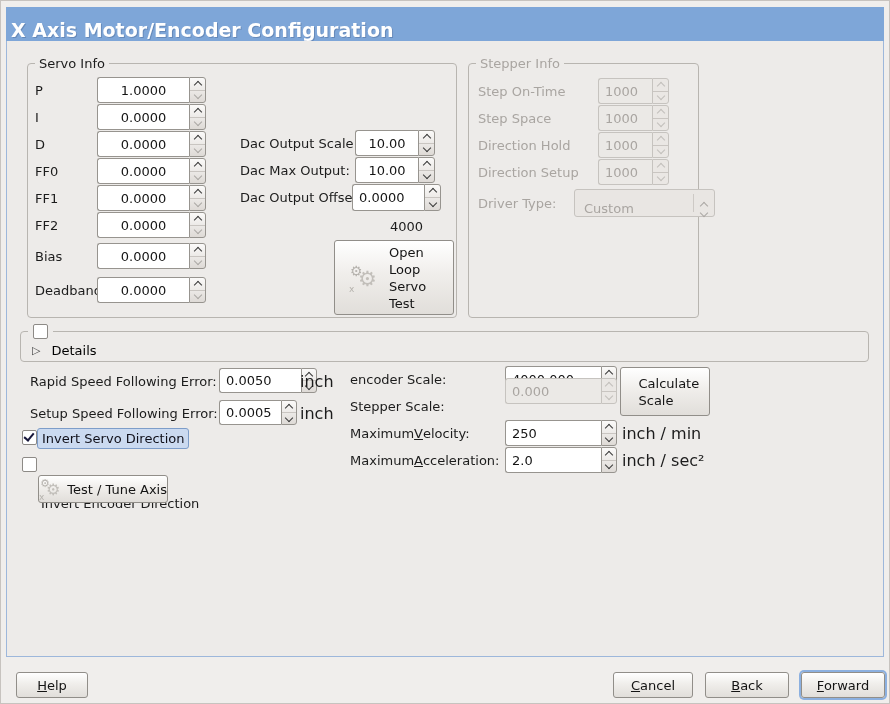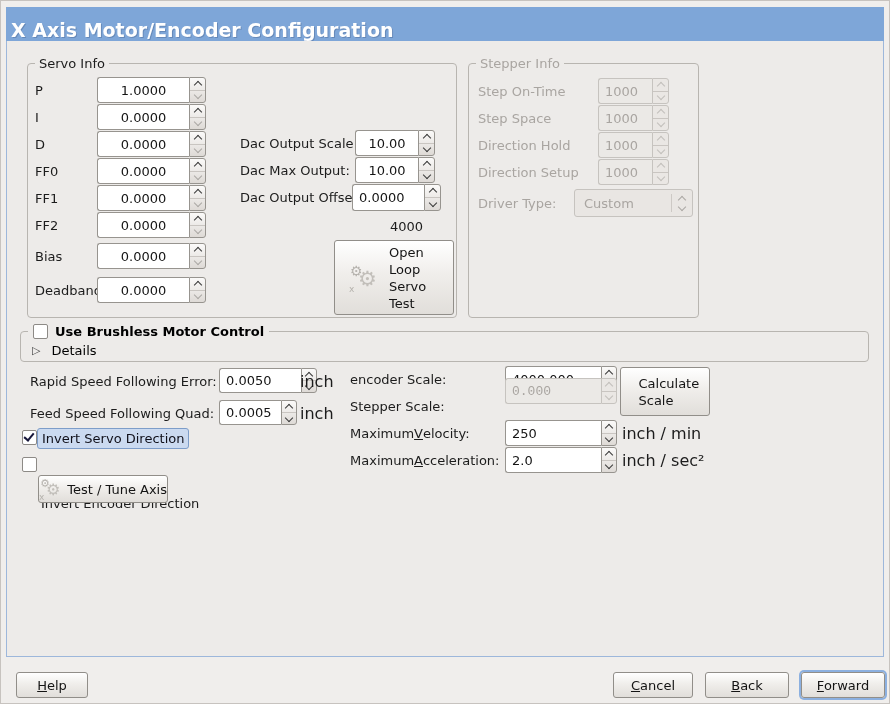--- a/index.html
+++ b/index.html
@@ -269,54 +269,53 @@
         <span class="up">
           <i class="chv u"></i>
         </span>
         <span class="dn">
           <i class="chv d"></i>
         </span>
       </div>
     </div>
 
   <span class="lbl dim" style="left:478px;top:189px;height:28px;">Driver Type:</span>
-  <div class="combo" style="left:574px;top:189px;width:119px;height:28px;">
+  <div class="combo" style="left:574px;top:189px;width:141px;height:28px;align-items:flex-end;">
     <span class="txt">Custom</span>
     <span class="sep"></span>
     <span class="arr">
         <i class="chv u dim" style="margin:0;"></i>
         <i class="chv d dim" style="margin:0;"></i>
       </span>
   </div>
 
   <div class="frame" style="left:20px;top:331px;width:847px;height:29px;"></div>
   <div style="position:absolute;left:28px;top:323px;background:#edebe9;padding:0 5px;display:flex;align-items:center;height:17px;">
     <span class="cb" style="position:relative;"></span>
-    <span class="bold" style="font-size:13px;margin-left:7px;white-space:nowrap;">Use Brushless Motor Control</span>
   </div>
   <div style="position:absolute;left:32px;top:343px;display:flex;align-items:center;gap:11px;">
     <span class="tri">▷</span>
     <span style="font-size:13px;">Details</span>
   </div>
 
   <span class="lbl" style="left:30px;top:368px;">Rapid Speed Following Error:</span>
   <div class="spin" style="left:219px;top:368px;width:98px;height:25px;">
       <div class="entry">0.0050</div>
       <div class="btns" style="width:14px;">
         <span class="up">
           <i class="chv u"></i>
         </span>
         <span class="dn">
           <i class="chv d"></i>
         </span>
       </div>
     </div>
   <span class="unit" style="left:300px;top:368px;">inch</span>
 
-  <span class="lbl" style="left:30px;top:400px;">Feed Speed Following Quad:</span>
+  <span class="lbl" style="left:30px;top:400px;">Setup Speed Following Error:</span>
   <div class="spin" style="left:219px;top:400px;width:78px;height:25px;">
       <div class="entry">0.0005</div>
       <div class="btns" style="width:14px;">
         <span class="up">
           <i class="chv u"></i>
         </span>
         <span class="dn">
           <i class="chv d"></i>
         </span>
       </div>
@@ -333,21 +332,21 @@
         <span class="dn">
           <i class="chv d"></i>
         </span>
       </div>
     </div>
   <div class="btn" style="left:620px;top:367px;width:90px;height:49px;">
     <span style="width:60px;text-align:left;padding-left:7px;line-height:17px;">Calculate Scale</span>
   </div>
 
   <span class="lbl" style="left:350px;top:393px;">Stepper Scale:</span>
-  <div class="spin off" style="left:505px;top:378px;width:112px;font-family:Liberation Mono, monospace;">
+  <div class="spin off" style="left:505px;top:378px;width:112px;">
       <div class="entry">0.000</div>
       <div class="btns" style="width:14px;">
         <span class="up">
           <i class="chv u"></i>
         </span>
         <span class="dn">
           <i class="chv d"></i>
         </span>
       </div>
     </div>

